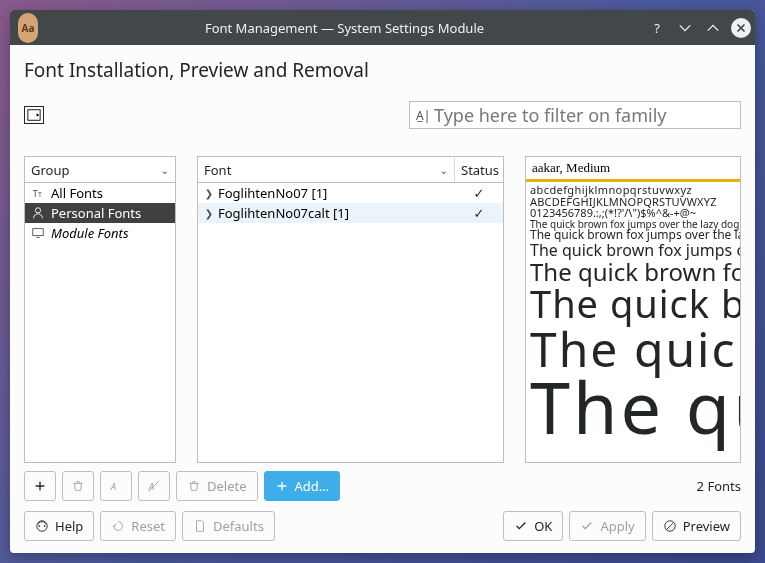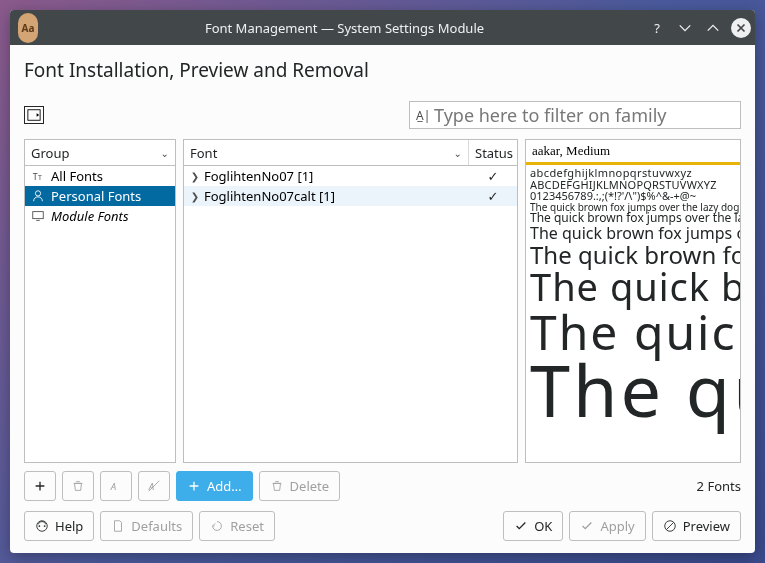--- a/index.html
+++ b/index.html
@@ -12,35 +12,35 @@
 .titlebar .close { background: #eff0f1; color: #42474a; border-radius: 50%; font-weight: bold; }
 .content { flex: 1; display: flex; flex-direction: column; padding: 12px 14px; }
 h2.heading { font-size: 19px; font-weight: 400; color: #232627; margin-bottom: 18px; }
 .toprow { display: flex; align-items: center; margin-bottom: 10px; gap: 8px; }
 .icon-btn-small { width: 20px; height: 18px; border: 1px solid #232627; display: flex; align-items: center; justify-content: center; font-size: 10px; cursor: pointer; }
 .spacer { flex: 1; }
 .filter { flex: 0 0 332px; height: 28px; border: 1px solid #bcbebf; background: #fff; display: flex; align-items: center; padding: 0 6px; }
 .filter .fi-icon { width: 18px; color: #4d4d4d; font-size: 12px; }
 .filter input { flex: 1; border: none; outline: none; font-size: 18px; color: #232627; background: transparent; }
 .filter input::placeholder { color: #787878; }
-.main { display: flex; gap: 7px; flex: 1; min-height: 0; }
+.main { display: flex; gap: 21px; flex: 1; min-height: 0; margin-top: 17px; }
 .pane { border: 1px solid #bcbebf; background: #fff; display: flex; flex-direction: column; }
 .pane.groups { width: 152px; }
 .pane.fonts { flex: 1; justify-content: space-between; }
 .pane.preview { width: 216px; }
 .colhdr { display: flex; border-bottom: 1px solid #bcbebf; height: 26px; }
 .colhdr .cell { font-size: 13px; color: #232627; display: flex; align-items: center; padding: 0 6px; }
 .colhdr .cell.font { flex: 1; border-right: 1px solid #d9d9d9; }
 .colhdr .cell.status { width: 48px; }
 .colhdr .cell.group { flex: 1; }
 .colhdr .chev { margin-left: auto; font-size: 10px; color: #4d4d4d; }
 .listbody { flex: 1; overflow: auto; }
 .g-item { height: 20px; display: flex; align-items: center; padding: 0 6px; font-size: 13px; cursor: pointer; }
 .g-item .gi-icon { width: 14px; height: 14px; margin-right: 6px; display: flex; align-items: center; justify-content: center; font-size: 11px; color: #4d4d4d; }
-.g-item.selected { background: #0369a1; color: #fff; }
+.g-item.selected { background: #404040; color: #fff; }
 .g-item.selected .gi-icon { color: #fff; }
 .g-item.italic span.lbl { font-style: italic; }
 .f-row { height: 20px; display: flex; align-items: center; font-size: 13px; }
 .f-row.selected { background: #eaf4fa; }
 .f-row .exp { width: 14px; text-align: center; font-size: 10px; color: #4d4d4d; margin-left: 4px; cursor: pointer;}
 .f-row .fn { flex: 1; padding-left: 2px; }
 .f-row .st { width: 48px; text-align: center; color: #232627; }
 .preview .pv-head { border-bottom: 3px solid #eab308; padding: 3px 6px; font-size: 13px; font-family: Liberation Serif, serif; }
 .preview .pv-body { flex: 1; overflow: hidden; padding: 2px 4px; font-family: Georgia, "Times New Roman", serif; color: #232627; line-height: 1.05; }
 .pv-body .l1 { font-size: 11px; letter-spacing: .4px; white-space: nowrap; }
@@ -211,66 +211,66 @@
           </span>
         </div>
       <div class="btn icon-only disabled">
           <span class="bi">
             <svg viewBox="0 0 16 16">
               <text x="2" y="12" font-size="11" fill="currentColor" font-style="italic">A</text>
               <line x1="2" y1="14" x2="14" y2="2" stroke="currentColor"></line>
             </svg>
           </span>
         </div>
+      <div class="btn disabled">
+          <span class="bi">
+            <svg viewBox="0 0 16 16">
+              <path d="M4 5h8l-1 8H5zM3 5h10M6 3h4" stroke="currentColor" fill="none"></path>
+            </svg>
+          </span>
+          <span>Delete</span>
+        </div>
       <div class="btn primary">
           <span class="bi">
             <svg viewBox="0 0 16 16">
               <path d="M8 3v10M3 8h10" stroke="#fff" stroke-width="1.5"></path>
             </svg>
           </span>
           <span>Add…</span>
-        </div>
-      <div class="btn disabled">
-          <span class="bi">
-            <svg viewBox="0 0 16 16">
-              <path d="M4 5h8l-1 8H5zM3 5h10M6 3h4" stroke="currentColor" fill="none"></path>
-            </svg>
-          </span>
-          <span>Delete</span>
         </div>
       <div class="fonts-count">2 Fonts</div>
     </div>
 
     <div class="toolbar2">
       <div class="btn">
           <span class="bi">
             <svg viewBox="0 0 16 16">
               <circle cx="8" cy="8" r="6" stroke="currentColor" fill="none"></circle>
               <circle cx="5" cy="8" r="1" fill="currentColor"></circle>
               <circle cx="11" cy="8" r="1" fill="currentColor"></circle>
               <path d="M4 6c0-2 2-3 4-3s4 1 4 3" stroke="currentColor" fill="none"></path>
             </svg>
           </span>
           <span>Help</span>
         </div>
       <div class="btn disabled">
           <span class="bi">
             <svg viewBox="0 0 16 16">
+              <path d="M5 8H3l3-3M3 8c0 3 2 5 5 5s5-2 5-5-2-5-5-5" stroke="currentColor" fill="none"></path>
+            </svg>
+          </span>
+          <span>Reset</span>
+        </div>
+      <div class="btn disabled">
+          <span class="bi">
+            <svg viewBox="0 0 16 16">
               <path d="M4 2h6l2 2v10H4z" stroke="currentColor" fill="none"></path>
             </svg>
           </span>
           <span>Defaults</span>
-        </div>
-      <div class="btn disabled">
-          <span class="bi">
-            <svg viewBox="0 0 16 16">
-              <path d="M5 8H3l3-3M3 8c0 3 2 5 5 5s5-2 5-5-2-5-5-5" stroke="currentColor" fill="none"></path>
-            </svg>
-          </span>
-          <span>Reset</span>
         </div>
       <div class="spacer"></div>
       <div class="btn">
           <span class="bi">
             <svg viewBox="0 0 16 16">
               <path d="M3 8l3 3 7-7" stroke="currentColor" stroke-width="1.5" fill="none"></path>
             </svg>
           </span>
           <span>OK</span>
         </div>

